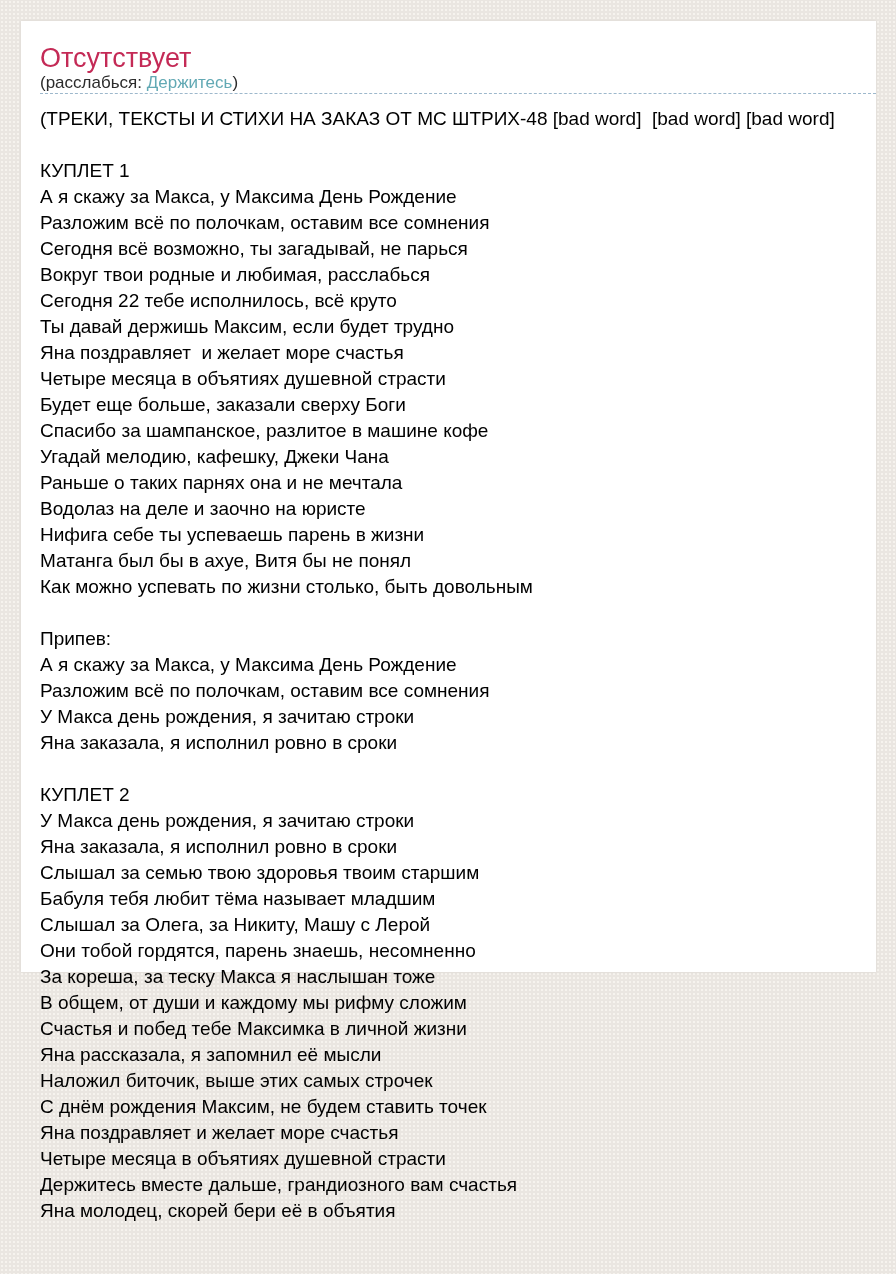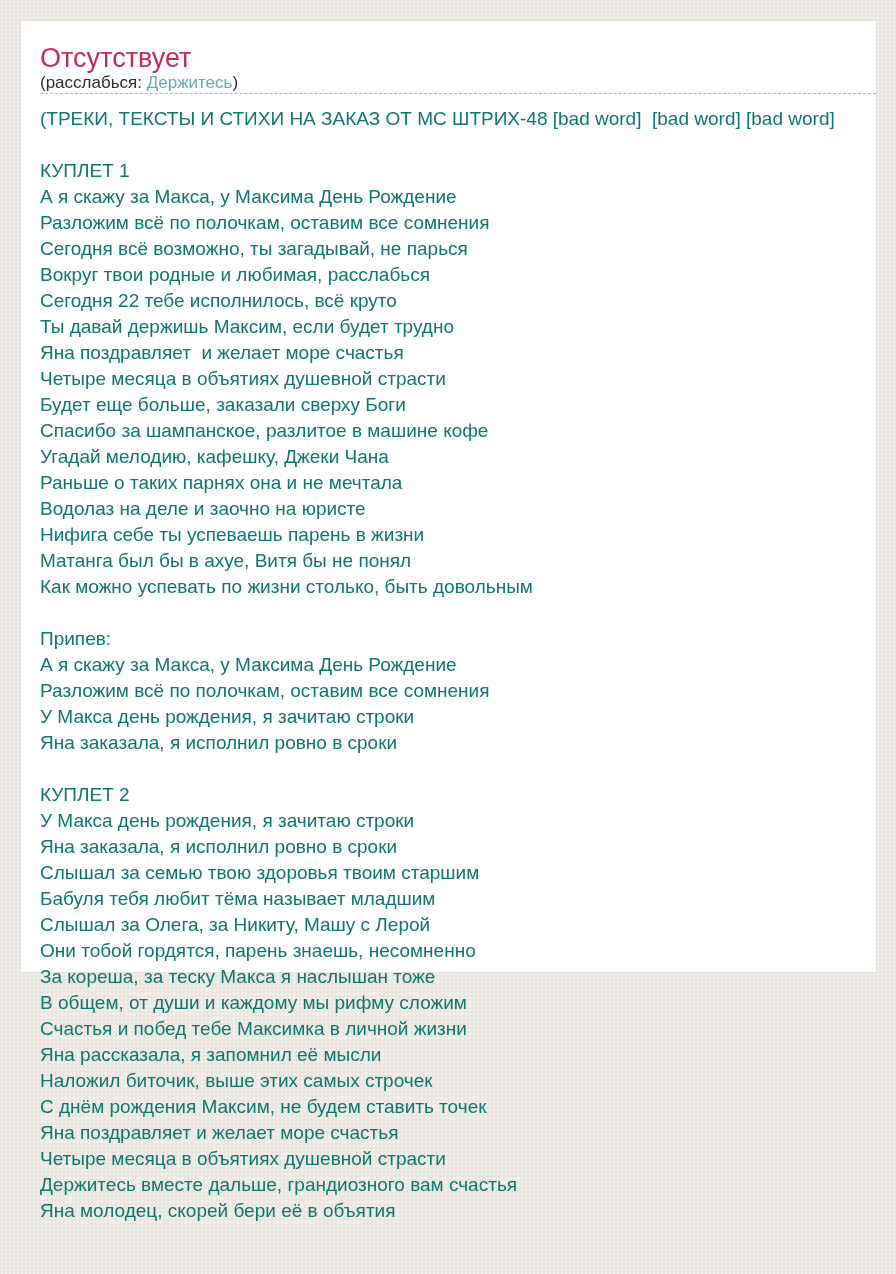--- a/index.html
+++ b/index.html
@@ -49,21 +49,21 @@
   }
   .artist-link {
     color: #62a9b4;
     text-decoration: none;
     cursor: pointer;
   }
   .lyrics {
     margin-top: 12px;
     font-size: 19px;
     line-height: 26px;
-    color: #0f766e;
+    color: #000000;
     white-space: pre;
     overflow: visible;
   }
   .lyric-line {
     min-height: 26px;
     white-space: pre;
   }
 </style>
 </head>
 <body>

